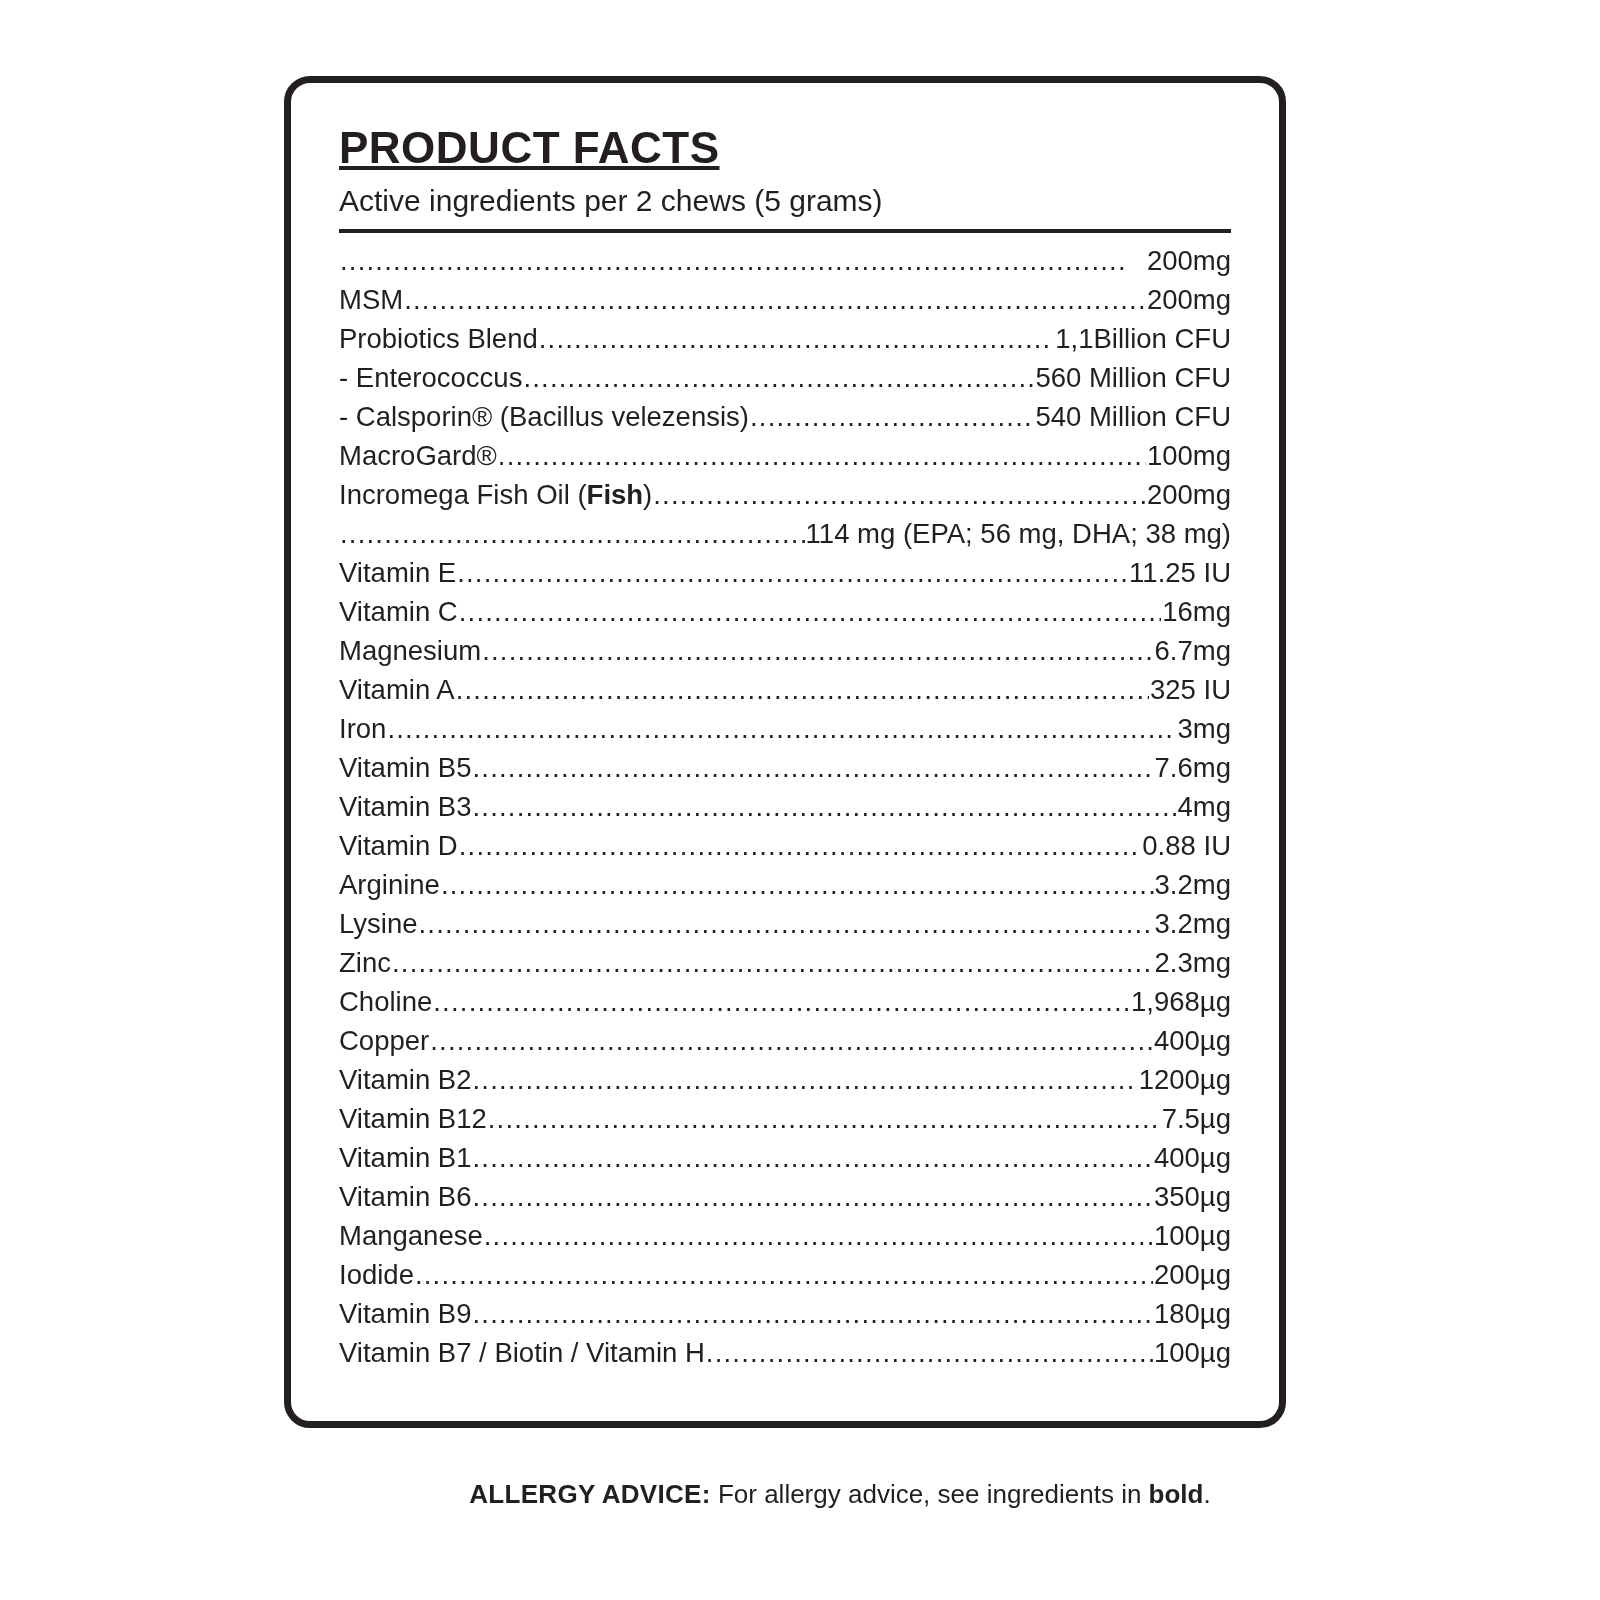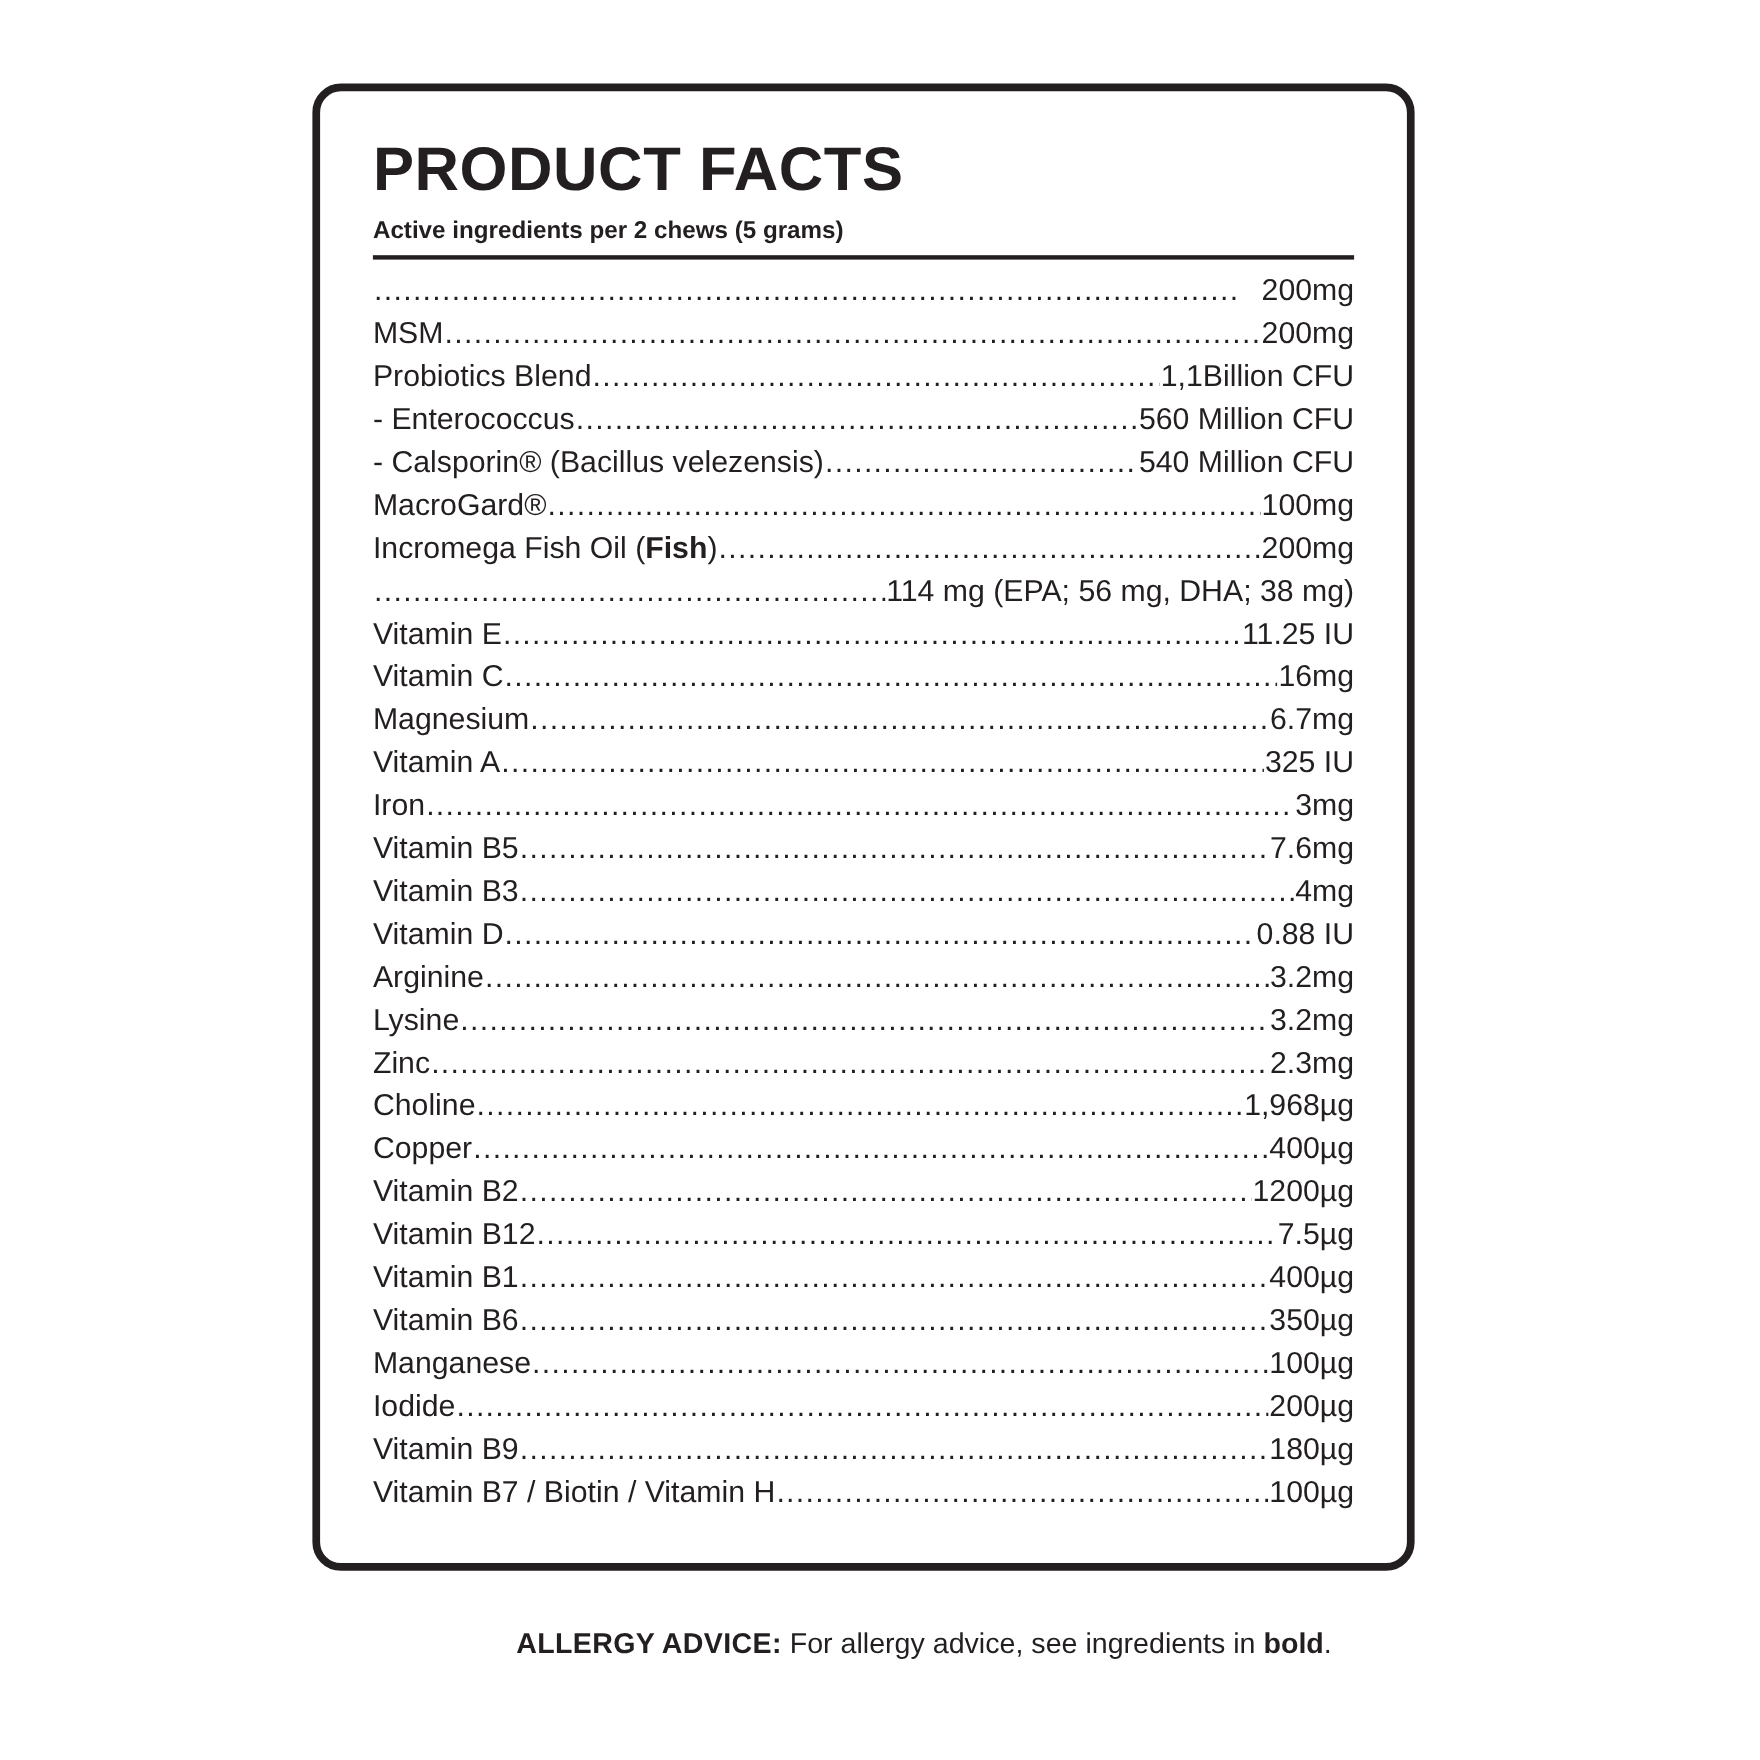--- a/index.html
+++ b/index.html
@@ -31,29 +31,30 @@
     border-radius: 26px;
     background: #ffffff;
   }
   .inner {
     position: absolute;
     left: 48px;
     top: 42px;
     right: 48px;
   }
   .title {
-    font-size: 56px;
+    font-size: 44px;
     font-weight: bold;
     letter-spacing: 0.5px;
     line-height: 1.05;
     margin: 0 0 6px 0;
+    text-decoration: underline;
   }
   .subtitle {
-    font-size: 22px;
-    font-weight: bold;
+    font-size: 30px;
+    font-weight: normal;
     margin: 12px 0 10px 0;
     line-height: 1.2;
   }
   .rule {
     border: 0;
     border-top: 4px solid #231f20;
     margin: 10px 0 8px 0;
     width: 100%;
   }
   .rows {

